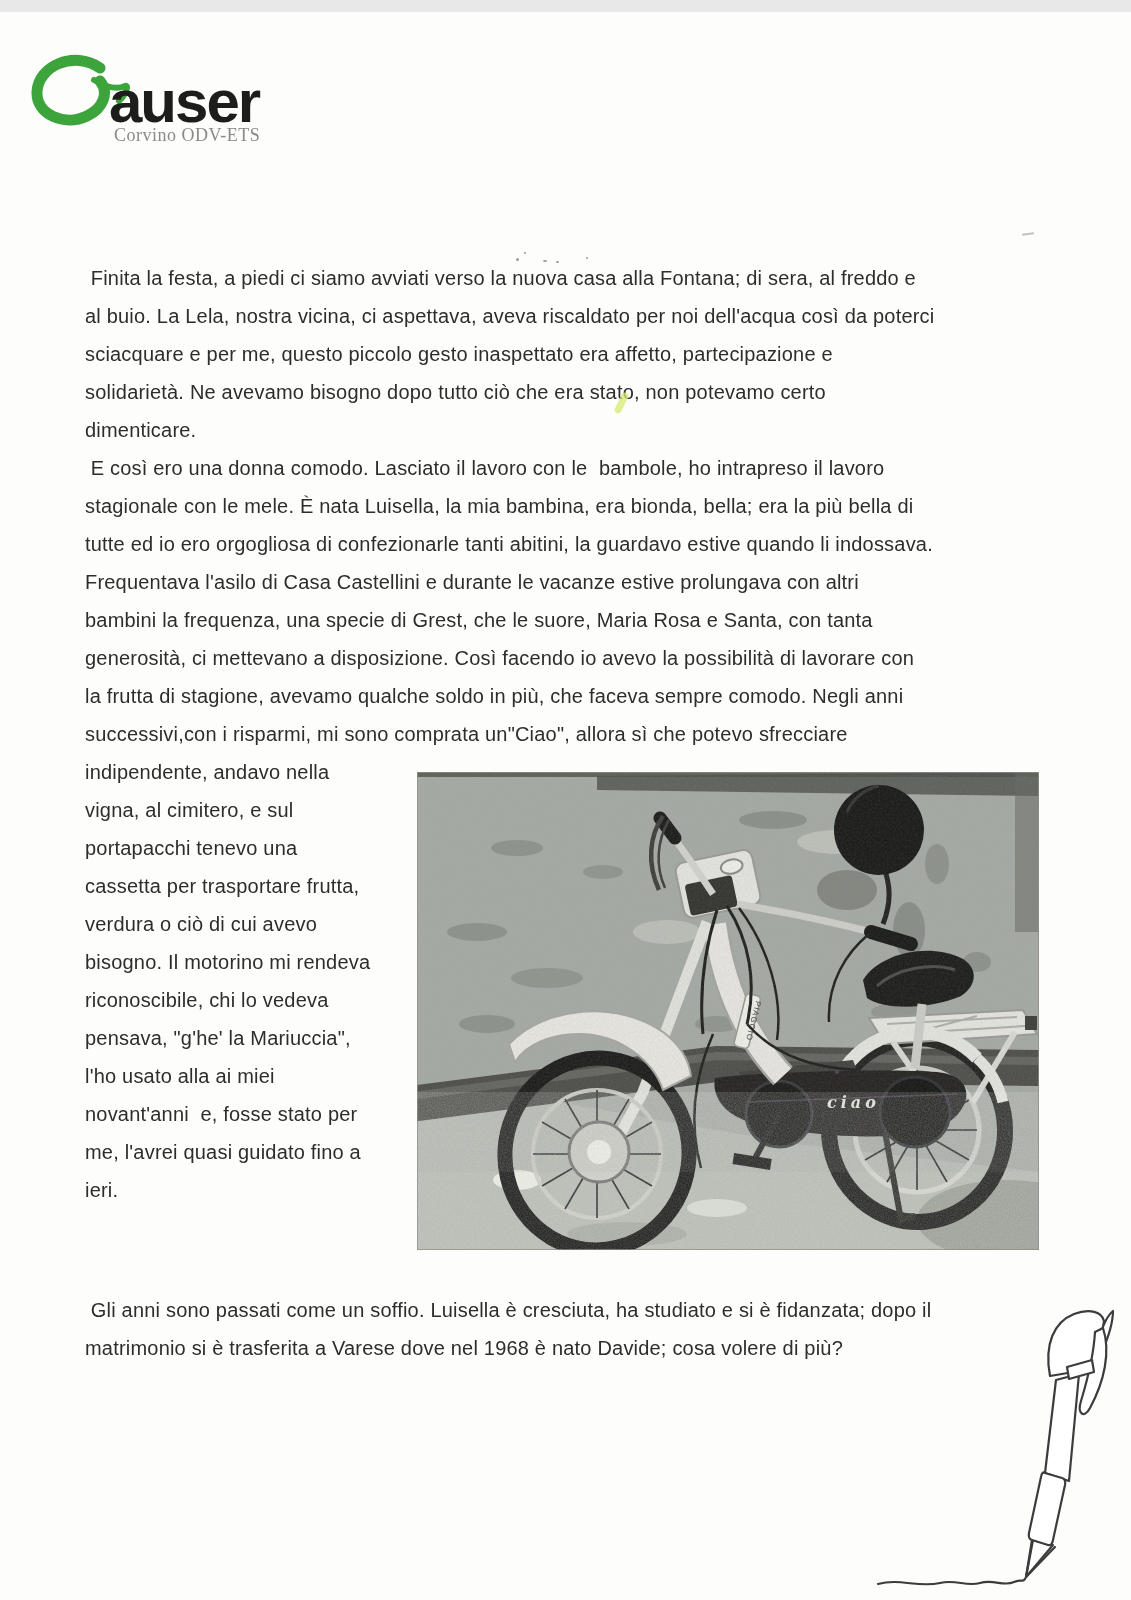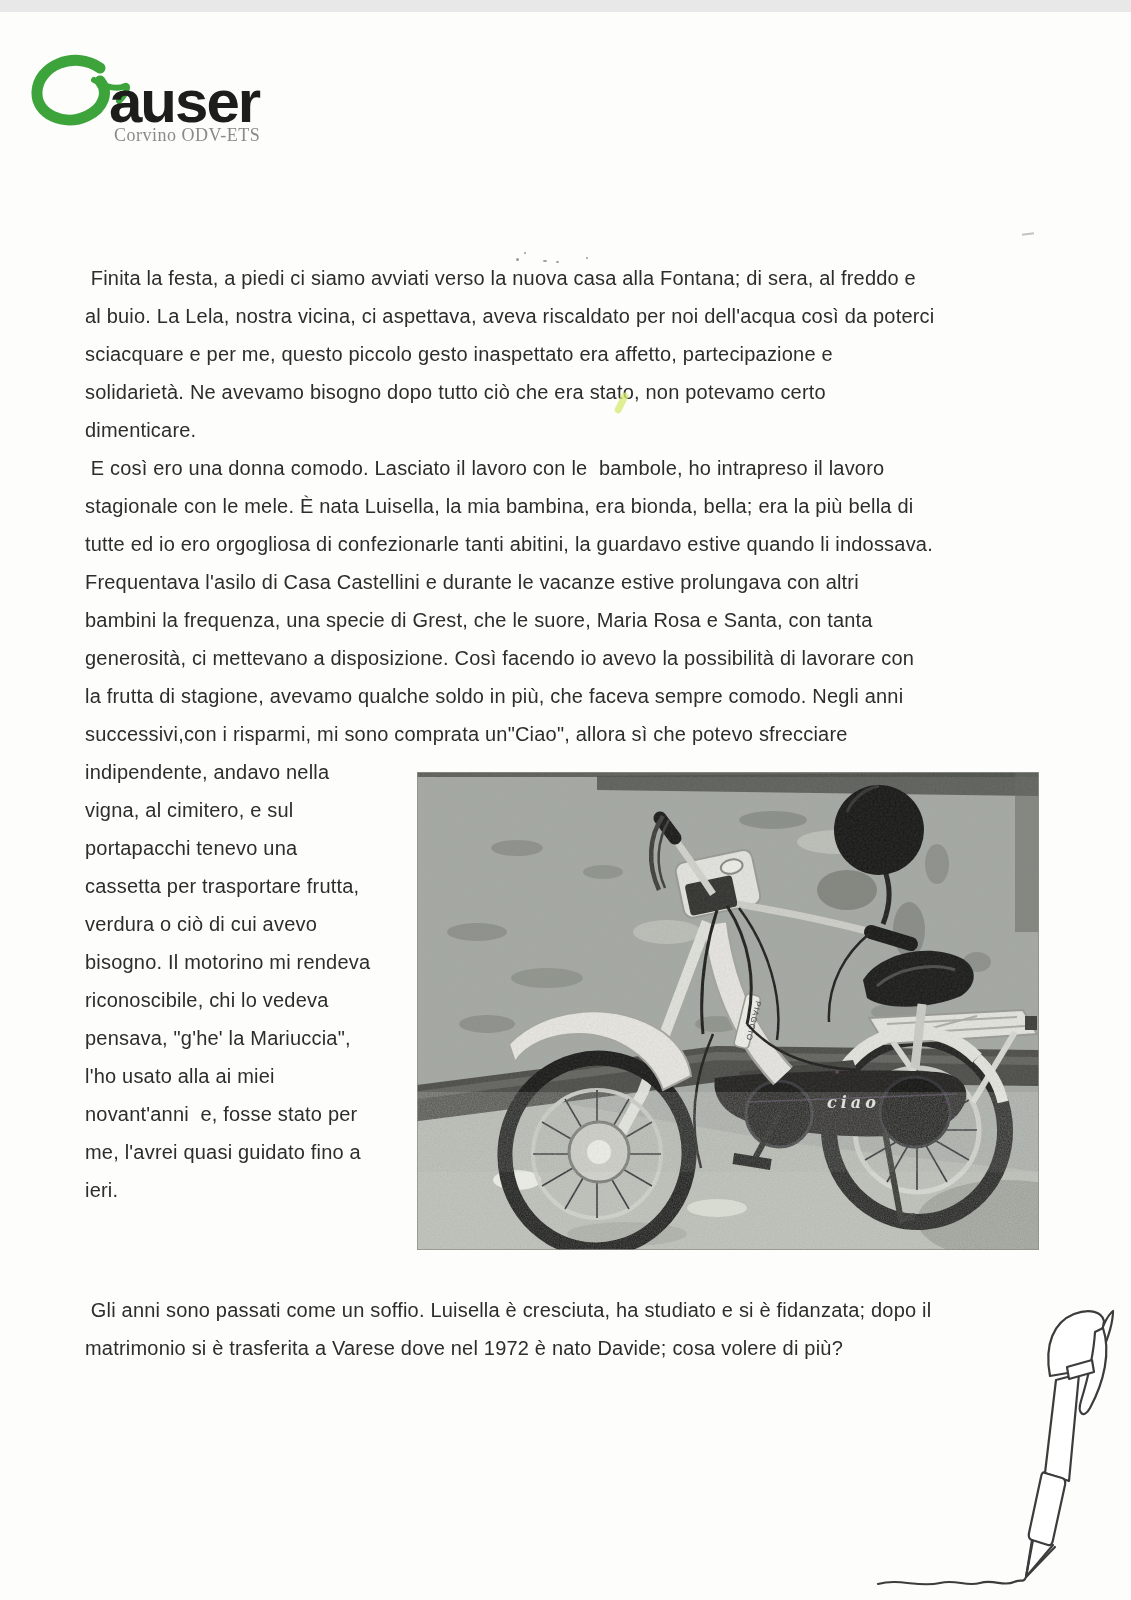--- a/index.html
+++ b/index.html
@@ -218,21 +218,21 @@
       <rect x="0" y="320" width="622" height="158" filter="url(#noiseGround)" opacity="0.5"></rect>
 
       <circle cx="420" cy="300" r="2" fill="#7a567a" opacity="0.6"></circle>
       <circle cx="530" cy="330" r="2" fill="#6a4a72" opacity="0.5"></circle>
       <rect x="0" y="0" width="622" height="478" fill="none" stroke="#8e8e88" stroke-width="1.5"></rect>
     </svg>
   </div>
 
   <div class="tb" id="tb3">
       <div class="line"> Gli anni sono passati come un soffio. Luisella è cresciuta, ha studiato e si è fidanzata; dopo il</div>
-      <div class="line">matrimonio si è trasferita a Varese dove nel 1972 è nato Davide; cosa volere di più?</div>
+      <div class="line">matrimonio si è trasferita a Varese dove nel 1968 è nato Davide; cosa volere di più?</div>
     </div>
 
   <div class="pen">
     <svg width="279" height="320" viewBox="0 0 279 320">
       <g stroke="#3c3c3c" stroke-width="2.2" stroke-linejoin="round" stroke-linecap="round">
 
         <path d="M 204 92 L 193 185 L 217 193 L 227 86 Z" fill="#ffffff"></path>
 
         <path d="M 181 252 L 174 289 L 203 259" fill="#ffffff"></path>
 

